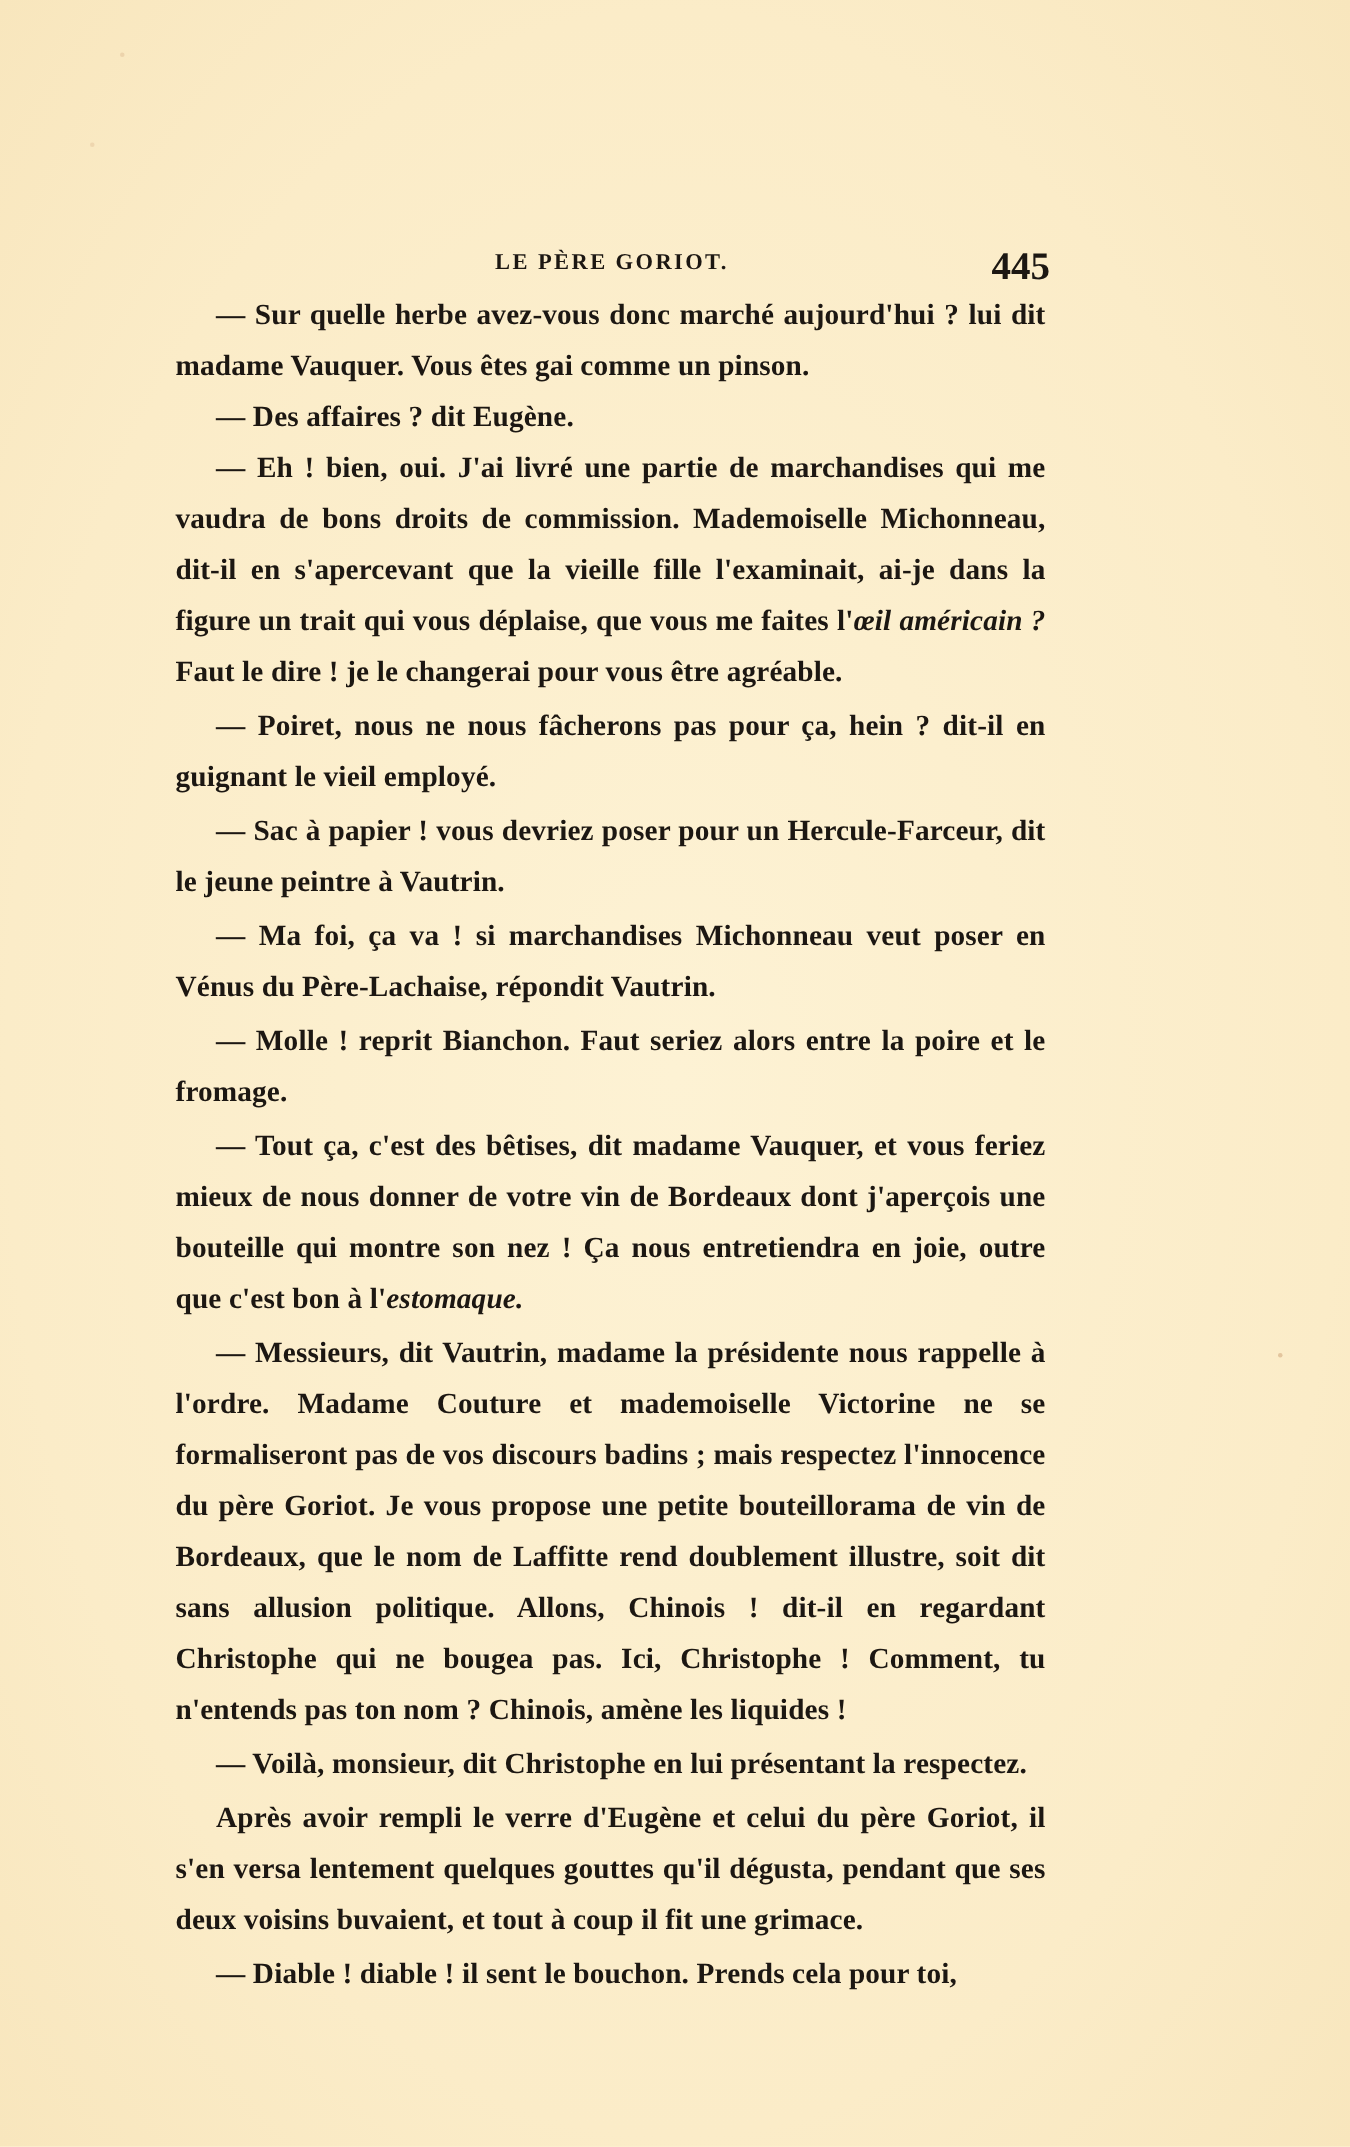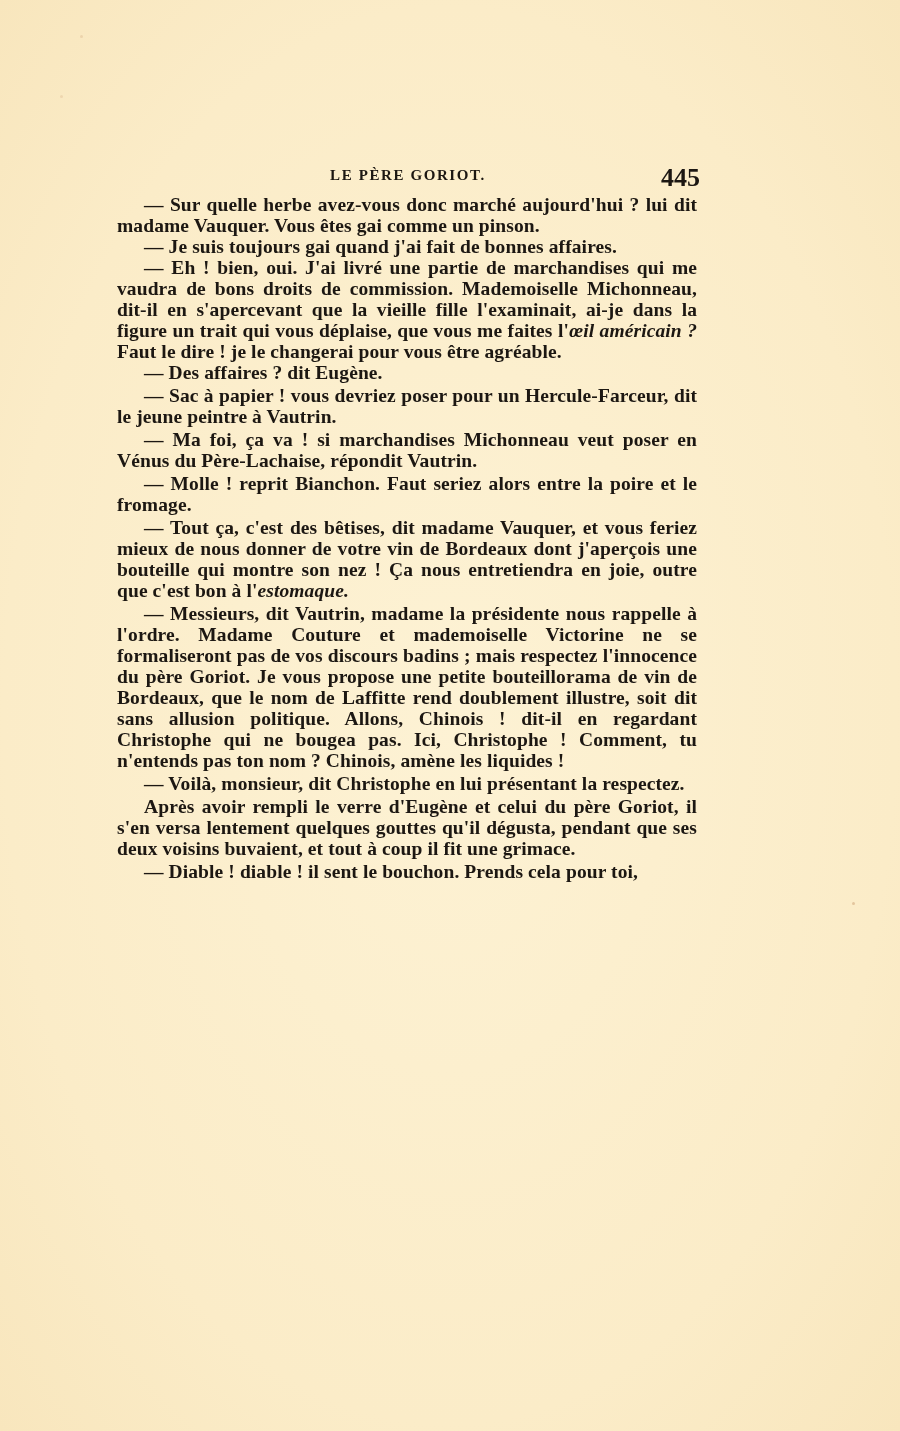--- a/index.html
+++ b/index.html
@@ -45,21 +45,21 @@
       top: 0;
       font-size: 26px;
       font-weight: bold;
     }
     .text-block {
       position: absolute;
       top: 194px;
       left: 117px;
       width: 580px;
       font-size: 19.5px;
-      line-height: 21px;
+      line-height: 34px;
       text-align: justify;
       letter-spacing: 0.1px;
       font-weight: 600;
     }
     .para {
       margin: 0;
       text-indent: 27px;
     }
     .para.gap { margin-top: 2px; }
     .para .em {
@@ -78,23 +78,23 @@
 
 <div class="page">
 
   <div class="running-head">
     <div class="running-title">LE PÈRE GORIOT.</div>
     <div class="page-number">445</div>
   </div>
 
   <div class="text-block">
     <p class="para">— Sur quelle herbe avez-vous donc marché aujourd'hui ? lui dit madame Vauquer. Vous êtes gai comme un pinson.</p>
-    <p class="para">— Je suis toujours gai quand j'ai fait de bonnes affaires.</p>
+    <p class="para">— Des affaires ? dit Eugène.</p>
     <p class="para"><span>— Eh ! bien, oui. J'ai livré une partie de marchandises qui me vaudra de bons droits de commission. Mademoiselle Michonneau, dit-il en s'apercevant que la vieille fille l'examinait, ai-je dans la figure un trait qui vous déplaise, que vous me faites l'</span><span class="em">œil américain ?</span><span> Faut le dire ! je le changerai pour vous être agréable.</span></p>
-    <p class="para">— Des affaires ? dit Eugène.</p>
+    <p class="para gap">— Poiret, nous ne nous fâcherons pas pour ça, hein ? dit-il en guignant le vieil employé.</p>
     <p class="para gap">— Sac à papier ! vous devriez poser pour un Hercule-Farceur, dit le jeune peintre à Vautrin.</p>
     <p class="para gap">— Ma foi, ça va ! si marchandises Michonneau veut poser en Vénus du Père-Lachaise, répondit Vautrin.</p>
     <p class="para gap">— Molle ! reprit Bianchon. Faut seriez alors entre la poire et le fromage.</p>
     <p class="para gap"><span>— Tout ça, c'est des bêtises, dit madame Vauquer, et vous feriez mieux de nous donner de votre vin de Bordeaux dont j'aperçois une bouteille qui montre son nez ! Ça nous entretiendra en joie, outre que c'est bon à l'</span><span class="em">estomaque.</span><span></span></p>
     <p class="para gap">— Messieurs, dit Vautrin, madame la présidente nous rappelle à l'ordre. Madame Couture et mademoiselle Victorine ne se formaliseront pas de vos discours badins ; mais respectez l'innocence du père Goriot. Je vous propose une petite bouteillorama de vin de Bordeaux, que le nom de Laffitte rend doublement illustre, soit dit sans allusion politique. Allons, Chinois ! dit-il en regardant Christophe qui ne bougea pas. Ici, Christophe ! Comment, tu n'entends pas ton nom ? Chinois, amène les liquides !</p>
     <p class="para gap">— Voilà, monsieur, dit Christophe en lui présentant la respectez.</p>
     <p class="para gap">Après avoir rempli le verre d'Eugène et celui du père Goriot, il s'en versa lentement quelques gouttes qu'il dégusta, pendant que ses deux voisins buvaient, et tout à coup il fit une grimace.</p>
     <p class="para gap">— Diable ! diable ! il sent le bouchon. Prends cela pour toi,</p>
   </div>
 

